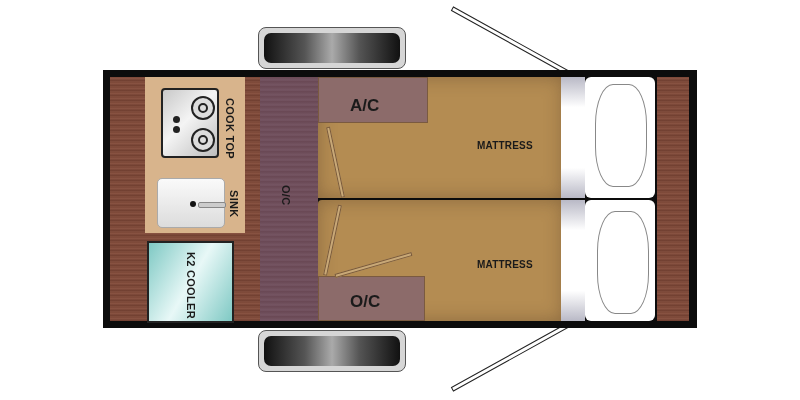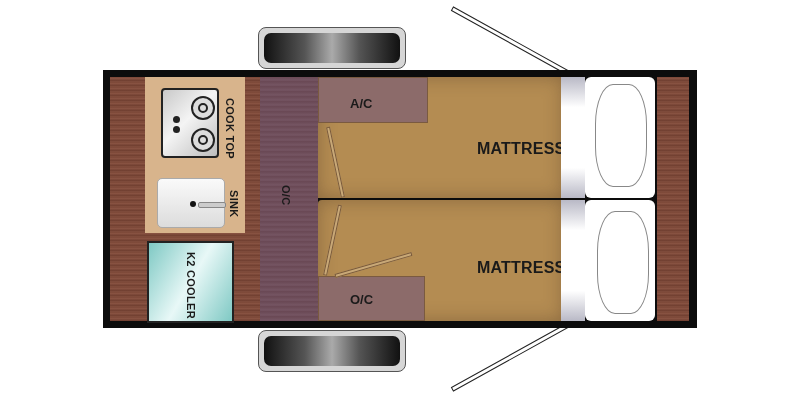--- a/index.html
+++ b/index.html
@@ -18,22 +18,22 @@
   .burner{position:absolute;width:24px;height:24px;border-radius:50%;border:2px solid #222;box-sizing:border-box;background:#ddd;}
   .burner:after{content:"";position:absolute;left:5px;top:5px;width:10px;height:10px;border-radius:50%;border:2px solid #222;box-sizing:border-box;}
   .sink{position:absolute;border:1px solid #aaa;border-radius:5px;box-sizing:border-box;
      background:linear-gradient(180deg,#fafafa,#dcdcdc);}
   .vlabel{position:absolute;writing-mode:vertical-rl;font-weight:bold;font-size:11px;color:#1a1a1a;letter-spacing:0.3px;}
   .cooler{position:absolute;border:2px solid #222;box-sizing:border-box;
      background:linear-gradient(120deg,#7fc9c4,#e8f8f7 50%,#7fc9c4);}
   .mattress{position:absolute;background:#b48c52;box-sizing:border-box;border-right:none;}
   .mat-shadow{box-shadow:inset 0 0 18px rgba(60,40,30,0.35);}
   .cab{position:absolute;background:#8c6b6a;border:1px solid #7a5a40;box-sizing:border-box;}
-  .lbl{position:absolute;font-weight:bold;color:#1a1a1a;font-size:13px;}
-  .big{font-size:16px;letter-spacing:0.2px;}
+  .lbl{position:absolute;font-weight:bold;color:#1a1a1a;font-size:17px;}
+  .big{font-size:10px;letter-spacing:0.2px;}
   .pillow{position:absolute;background:#fff;border-radius:6px;}
   .pillow-oval{position:absolute;border:1.5px solid #888;border-radius:18px/40px;box-sizing:border-box;}
   .fold{position:absolute;width:4px;background:#c8a877;border:1px solid #7a5a3a;box-sizing:border-box;transform-origin:50% 0;}
   .bolster{position:absolute;background:linear-gradient(180deg,#b9b9c6,#fff 25%,#fff 75%,#b9b9c6);}
 </style>
 </head>
 <body>
 
 <div class="wheel" style="left:258px;top:27px;">
     <div class="tread"></div>

